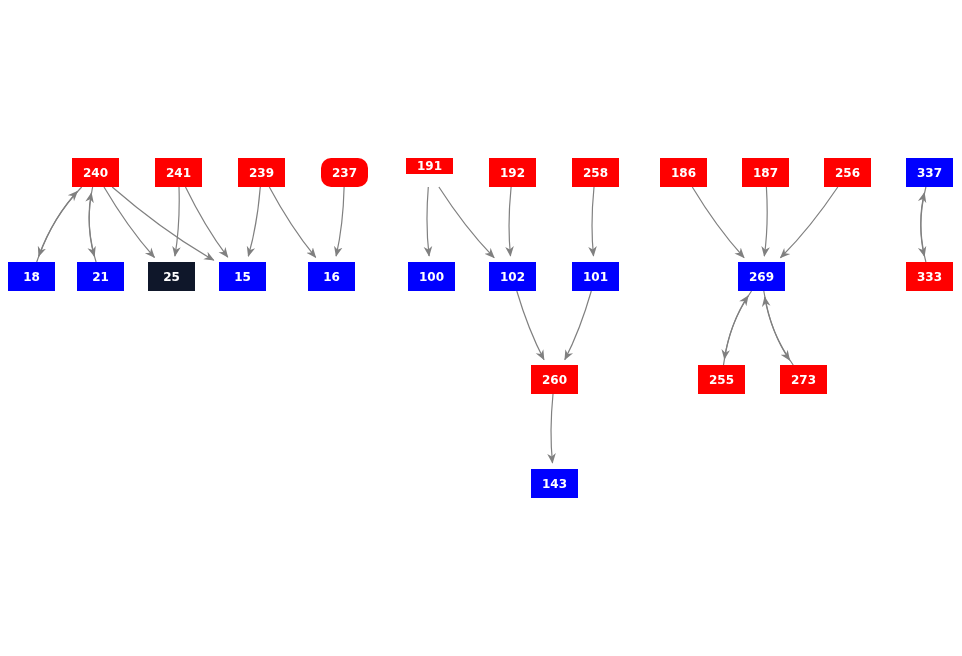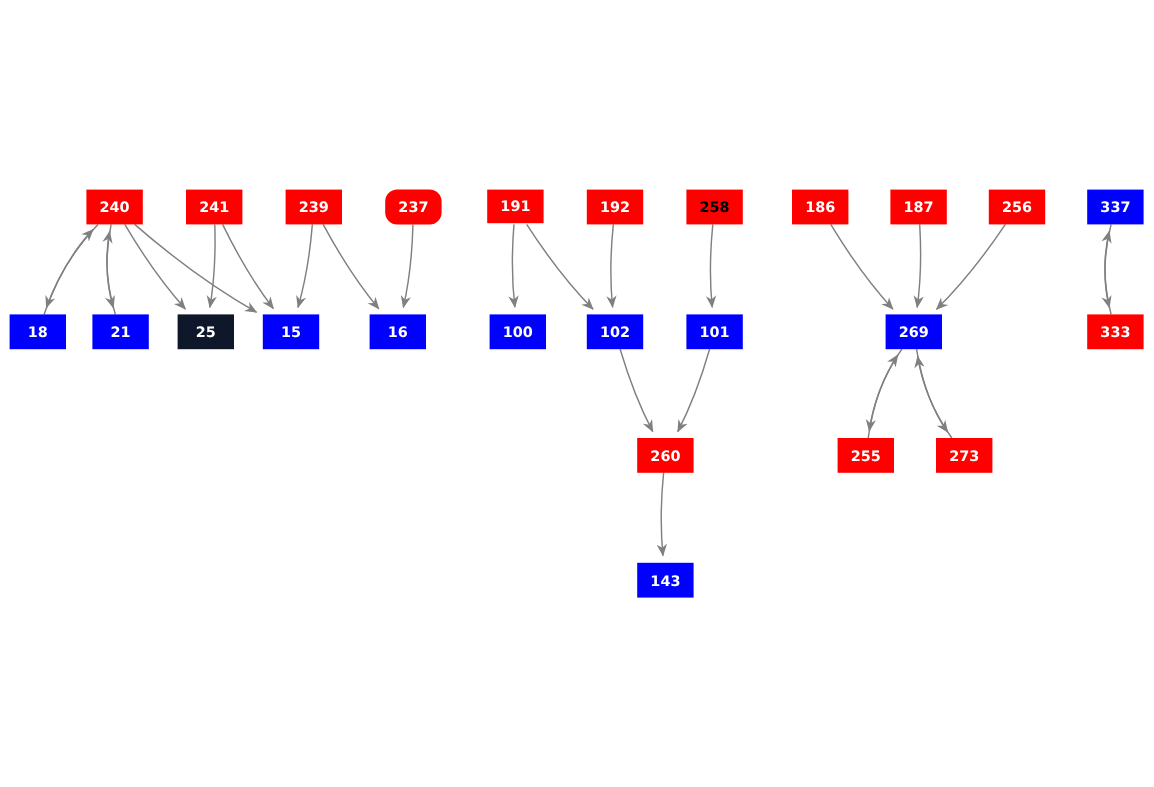--- a/index.html
+++ b/index.html
@@ -78,23 +78,23 @@
         <path d="M793.2,365.0 Q770.5,332.9 764.7,296.9" fill="none" stroke="#808080" stroke-width="1.2" marker-end="url(#arrowhead)"></path>
         <path d="M925.9,187.0 Q916.5,224.5 924.4,256.2" fill="none" stroke="#808080" stroke-width="1.2" marker-end="url(#arrowhead)"></path>
         <path d="M925.9,262.0 Q916.5,224.5 924.4,192.8" fill="none" stroke="#808080" stroke-width="1.2" marker-end="url(#arrowhead)"></path>
       </g>
   </svg>
   <div id="nodes-group">
       <div class="graph-node node-red" style="left: 72px; top: 158px; width: 47px; height: 29px; background: rgb(255, 0, 0); color: rgb(255, 255, 255);">240</div>
       <div class="graph-node node-red" style="left: 155px; top: 158px; width: 47px; height: 29px; background: rgb(255, 0, 0); color: rgb(255, 255, 255); text-align: right;">241</div>
       <div class="graph-node node-red" style="left: 238px; top: 158px; width: 47px; height: 29px; background: rgb(255, 0, 0); color: rgb(255, 255, 255);">239</div>
       <div class="graph-node node-red" style="left: 321px; top: 158px; width: 47px; height: 29px; background: rgb(255, 0, 0); color: rgb(255, 255, 255); border-radius: 10px;">237</div>
-      <div class="graph-node node-red" style="left: 406px; top: 158px; width: 47px; height: 28px; background: rgb(255, 0, 0); color: rgb(255, 255, 255);">191</div>
+      <div class="graph-node node-red" style="left: 406px; top: 158px; width: 47px; height: 16px; background: rgb(255, 0, 0); color: rgb(255, 255, 255);">191</div>
       <div class="graph-node node-red" style="left: 489px; top: 158px; width: 47px; height: 29px; background: rgb(255, 0, 0); color: rgb(255, 255, 255);">192</div>
-      <div class="graph-node node-red" style="left: 572px; top: 158px; width: 47px; height: 29px; background: rgb(255, 0, 0); color: #000000;">258</div>
+      <div class="graph-node node-red" style="left: 572px; top: 158px; width: 47px; height: 29px; background: rgb(255, 0, 0); color: #ffffff;">258</div>
       <div class="graph-node node-red" style="left: 660px; top: 158px; width: 47px; height: 29px; background: rgb(255, 0, 0); color: rgb(255, 255, 255);">186</div>
       <div class="graph-node node-red" style="left: 742px; top: 158px; width: 47px; height: 29px; background: rgb(255, 0, 0); color: rgb(255, 255, 255);">187</div>
       <div class="graph-node node-red" style="left: 824px; top: 158px; width: 47px; height: 29px; background: rgb(255, 0, 0); color: rgb(255, 255, 255);">256</div>
       <div class="graph-node node-blue" style="left: 906px; top: 158px; width: 47px; height: 29px; background: rgb(0, 0, 255); color: rgb(255, 255, 255);">337</div>
       <div class="graph-node node-blue" style="left: 8px; top: 262px; width: 47px; height: 29px; background: rgb(0, 0, 255); color: rgb(255, 255, 255);">18</div>
       <div class="graph-node node-blue" style="left: 77px; top: 262px; width: 47px; height: 29px; background: rgb(0, 0, 255); color: rgb(255, 255, 255);">21</div>
       <div class="graph-node node-blue" style="left: 148px; top: 262px; width: 47px; height: 29px; background: #0f172a; color: rgb(255, 255, 255);">25</div>
       <div class="graph-node node-blue" style="left: 219px; top: 262px; width: 47px; height: 29px; background: rgb(0, 0, 255); color: rgb(255, 255, 255);">15</div>
       <div class="graph-node node-blue" style="left: 308px; top: 262px; width: 47px; height: 29px; background: rgb(0, 0, 255); color: rgb(255, 255, 255);">16</div>
       <div class="graph-node node-blue" style="left: 408px; top: 262px; width: 47px; height: 29px; background: rgb(0, 0, 255); color: rgb(255, 255, 255);">100</div>

